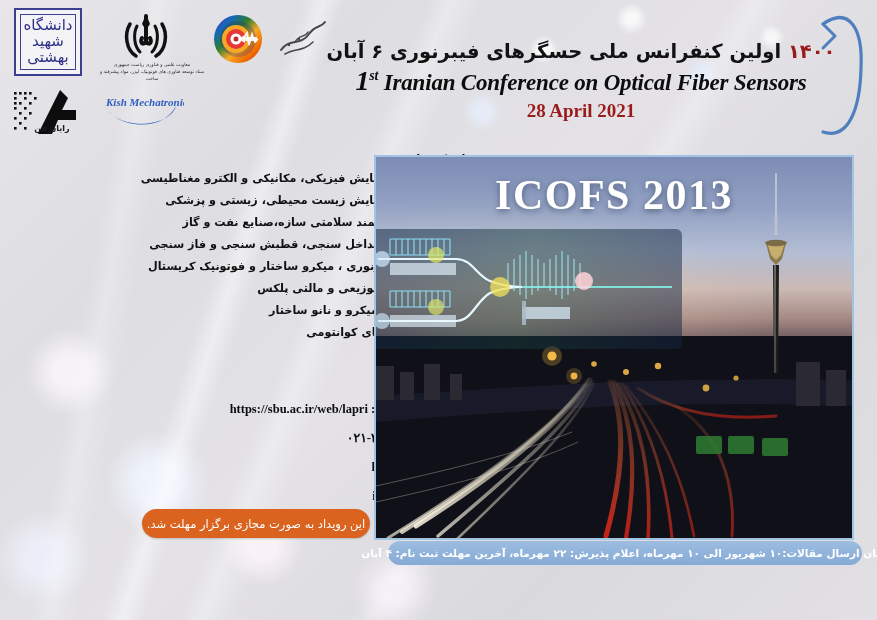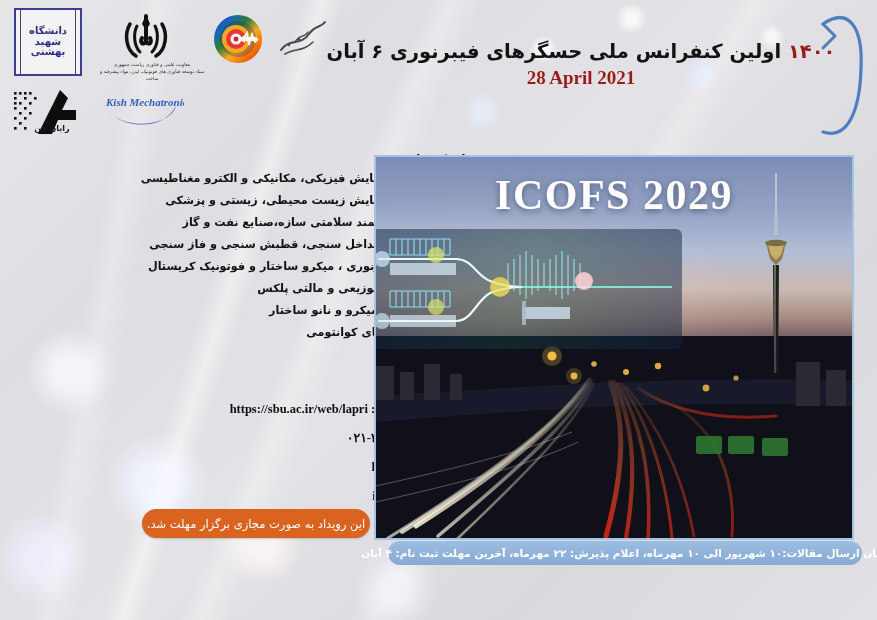--- a/index.html
+++ b/index.html
@@ -43,25 +43,25 @@
   .logo-strip { position: absolute; top: 0; left: 0; width: 330px; height: 145px; }
 
   .sbu-logo {
     position: absolute; left: 14px; top: 8px;
     width: 68px; height: 68px;
     border: 2px solid #3b3f8f;
     background: #f3f2f5;
     display: flex; align-items: center; justify-content: center;
   }
   .sbu-logo .inner {
-    width: 56px; height: 68px; border: 1px solid #3b3f8f;
+    width: 56px; height: 56px; border: 1px solid #3b3f8f;
     display: flex; align-items: center; justify-content: center;
-    color: #2b2f86; font-size: 10px; line-height: 1.05;
+    color: #2b2f86; font-size: 15px; line-height: 1.05;
     font-family: "DejaVu Sans", sans-serif; text-align: center;
-    direction: rtl; font-weight: bold;
+    direction: rtl; font-weight: normal;
   }
 
   .iran-emblem {
     position: absolute; left: 118px; top: 12px;
     width: 56px; height: 52px;
   }
   .emblem-caption {
     position: absolute; left: 96px; top: 62px; width: 112px;
     font-size: 4.6px; line-height: 1.5; color: #2a2a2a;
     direction: rtl; text-align: center;
@@ -315,20 +315,24 @@
       <path d="M4 16 C14 40 62 46 76 18 C70 40 16 44 4 16 Z" fill="#2f5fc0"></path>
       <text x="6" y="18" font-family="Liberation Serif, serif" font-style="italic" font-weight="bold" font-size="11" fill="#2f5fc0">Kish Mechatronics</text>
     </svg>
   </div>
 
   <div class="title-block">
     <div class="title-fa">
       <span class="year">۱۴۰۰</span>
       <span>اولین کنفرانس ملی حسگرهای فیبرنوری ۶ آبان</span>
     </div>
+    <div class="title-en">
+      <span class="ord"><span>1</span><sup>st</sup></span>
+      <span>Iranian Conference on Optical Fiber Sensors</span>
+    </div>
     <div class="title-date">28 April 2021</div>
   </div>
 
   <svg class="blue-bracket" viewBox="0 0 46 142">
     <path d="M4 18 C30 0 44 22 42 62 C41 102 30 134 4 126" stroke="#4f7fbf" stroke-width="3.2" fill="none" stroke-linecap="round"></path>
     <path d="M4 18 L16 30 L4 42" stroke="#4f7fbf" stroke-width="3" fill="none" stroke-linecap="round" stroke-linejoin="round"></path>
   </svg>
 
   <div class="topics">
     <div class="topics-heading">محورهای کنفرانس:</div>
@@ -400,21 +404,21 @@
           <span class="contact-text"><span class="ltr">info@conference.opsi.ir</span></span>
         </div>
       </div>
   </div>
 
   <div class="virtual-banner">این رویداد به صورت مجازی برگزار مهلت شد.</div>
 
   <div class="hero">
     <div class="hero-sky"></div>
 
-    <div class="hero-title">ICOFS 2029</div>
+    <div class="hero-title">ICOFS 2013</div>
 
     <div class="hero-diagram">
       <svg viewBox="0 0 310 120" width="310" height="120">
         <g stroke="#8fe8ff" stroke-width="1.1" fill="none" opacity=".92">
           <path d="M18 10 v16 M24 10 v16 M30 10 v16 M36 10 v16 M42 10 v16 M48 10 v16 M54 10 v16 M60 10 v16 M66 10 v16 M72 10 v16 M78 10 v16"></path>
           <path d="M18 10 h60 M18 26 h60"></path>
           <path d="M18 62 v16 M24 62 v16 M30 62 v16 M36 62 v16 M42 62 v16 M48 62 v16 M54 62 v16 M60 62 v16 M66 62 v16 M72 62 v16 M78 62 v16"></path>
           <path d="M18 62 h60 M18 78 h60"></path>
         </g>
         <rect x="18" y="34" width="66" height="12" fill="#d6e4ef" opacity=".75"></rect>

